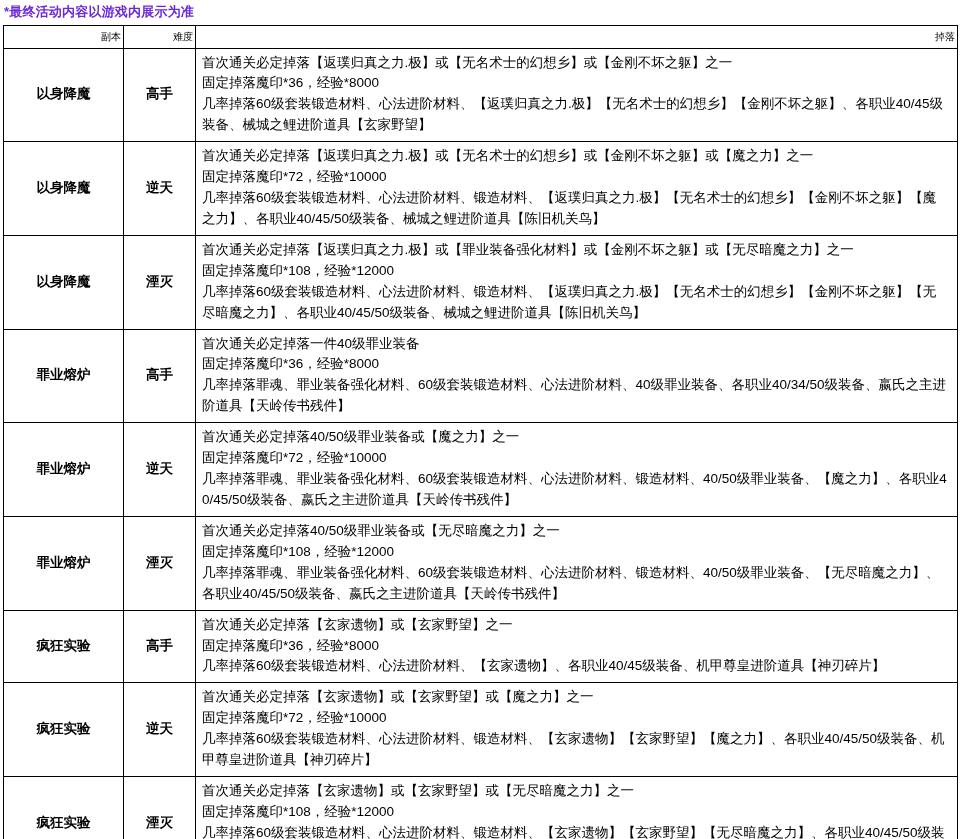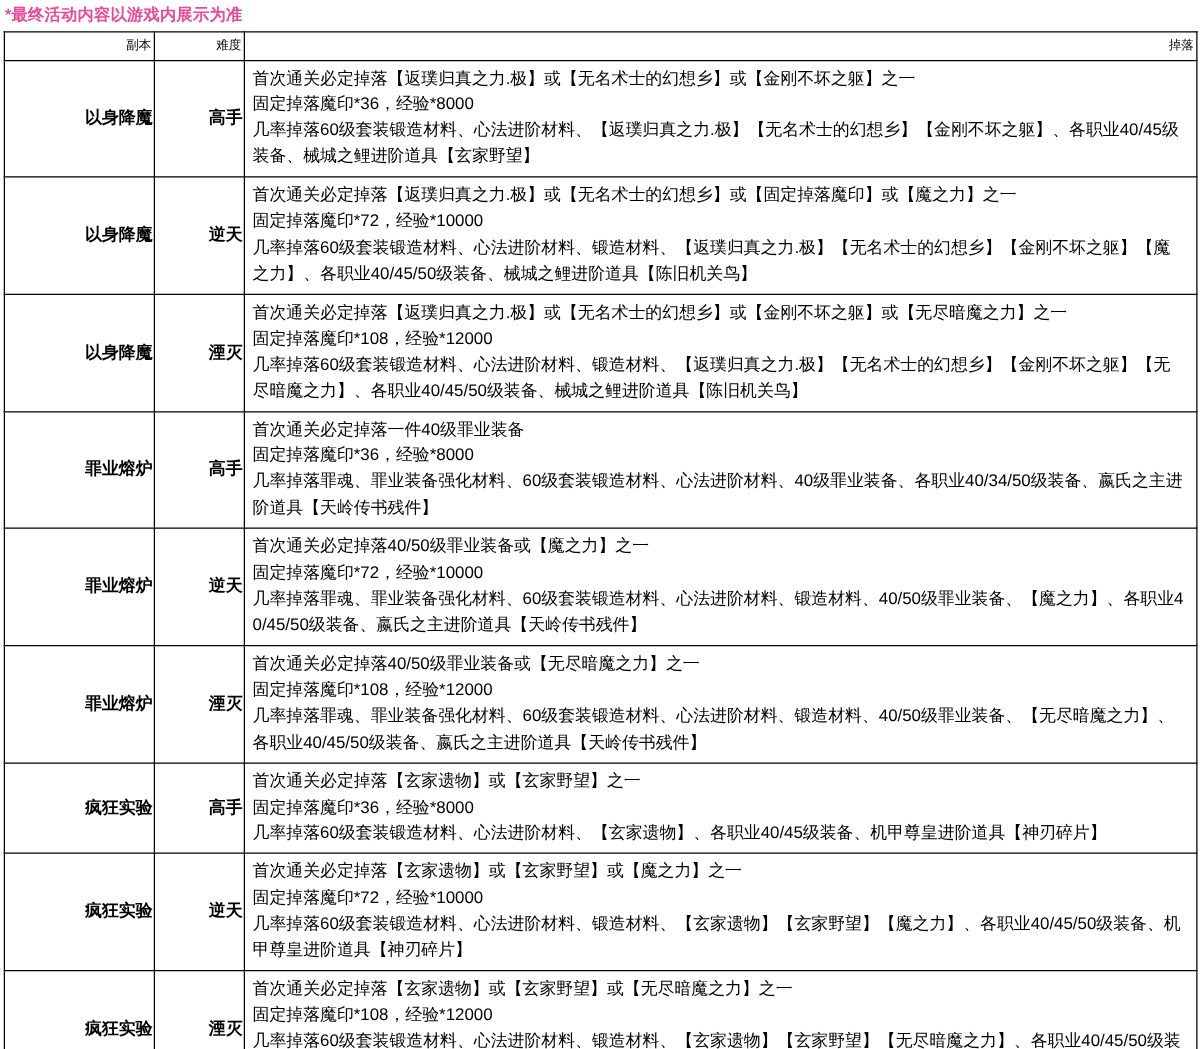--- a/index.html
+++ b/index.html
@@ -13,21 +13,21 @@
     color: #000000;
   }
   .page {
     width: 961px;
     position: relative;
     box-sizing: border-box;
   }
   .notice {
     font-size: 13px;
     font-weight: bold;
-    color: #ec4899;
+    color: #6d28d9;
     padding: 3px 0 4px 4px;
     letter-spacing: 0.2px;
   }
   table.drop-table {
     border-collapse: collapse;
     width: 955px;
     margin-left: 3px;
     table-layout: fixed;
   }
   table.drop-table th,
@@ -41,21 +41,21 @@
     text-align: right;
     font-weight: normal;
     padding: 3px 2px;
     font-size: 10px;
   }
   col.c-dungeon { width: 120px; }
   col.c-diff { width: 72px; }
   col.c-drop { width: auto; }
 
   td.dungeon, td.difficulty {
-    text-align: right;
+    text-align: center;
     font-weight: bold;
     font-size: 14px;
   }
   td.drop {
     text-align: left;
     padding: 4px 8px 5px 6px;
   }
   td.drop .line {
     white-space: normal;
     word-break: break-all;
@@ -88,30 +88,30 @@
           <td class="drop">
             <div class="line">首次通关必定掉落【返璞归真之力.极】或【无名术士的幻想乡】或【金刚不坏之躯】之一</div>
             <div class="line">固定掉落魔印*36，经验*8000</div>
             <div class="line">几率掉落60级套装锻造材料、心法进阶材料、【返璞归真之力.极】【无名术士的幻想乡】【金刚不坏之躯】、各职业40/45级装备、械城之鲤进阶道具【玄家野望】</div>
           </td>
         </tr>
         <tr>
           <td class="dungeon">以身降魔</td>
           <td class="difficulty">逆天</td>
           <td class="drop">
-            <div class="line">首次通关必定掉落【返璞归真之力.极】或【无名术士的幻想乡】或【固定掉落魔印】或【魔之力】之一</div>
+            <div class="line">首次通关必定掉落【返璞归真之力.极】或【无名术士的幻想乡】或【金刚不坏之躯】或【魔之力】之一</div>
             <div class="line">固定掉落魔印*72，经验*10000</div>
             <div class="line">几率掉落60级套装锻造材料、心法进阶材料、锻造材料、【返璞归真之力.极】【无名术士的幻想乡】【金刚不坏之躯】【魔之力】、各职业40/45/50级装备、械城之鲤进阶道具【陈旧机关鸟】</div>
           </td>
         </tr>
         <tr>
           <td class="dungeon">以身降魔</td>
           <td class="difficulty">湮灭</td>
           <td class="drop">
-            <div class="line">首次通关必定掉落【返璞归真之力.极】或【无名术士的幻想乡】或【金刚不坏之躯】或【无尽暗魔之力】之一</div>
+            <div class="line">首次通关必定掉落【返璞归真之力.极】或【罪业装备强化材料】或【金刚不坏之躯】或【无尽暗魔之力】之一</div>
             <div class="line">固定掉落魔印*108，经验*12000</div>
             <div class="line">几率掉落60级套装锻造材料、心法进阶材料、锻造材料、【返璞归真之力.极】【无名术士的幻想乡】【金刚不坏之躯】【无尽暗魔之力】、各职业40/45/50级装备、械城之鲤进阶道具【陈旧机关鸟】</div>
           </td>
         </tr>
         <tr>
           <td class="dungeon">罪业熔炉</td>
           <td class="difficulty">高手</td>
           <td class="drop">
             <div class="line">首次通关必定掉落一件40级罪业装备</div>
             <div class="line">固定掉落魔印*36，经验*8000</div>

